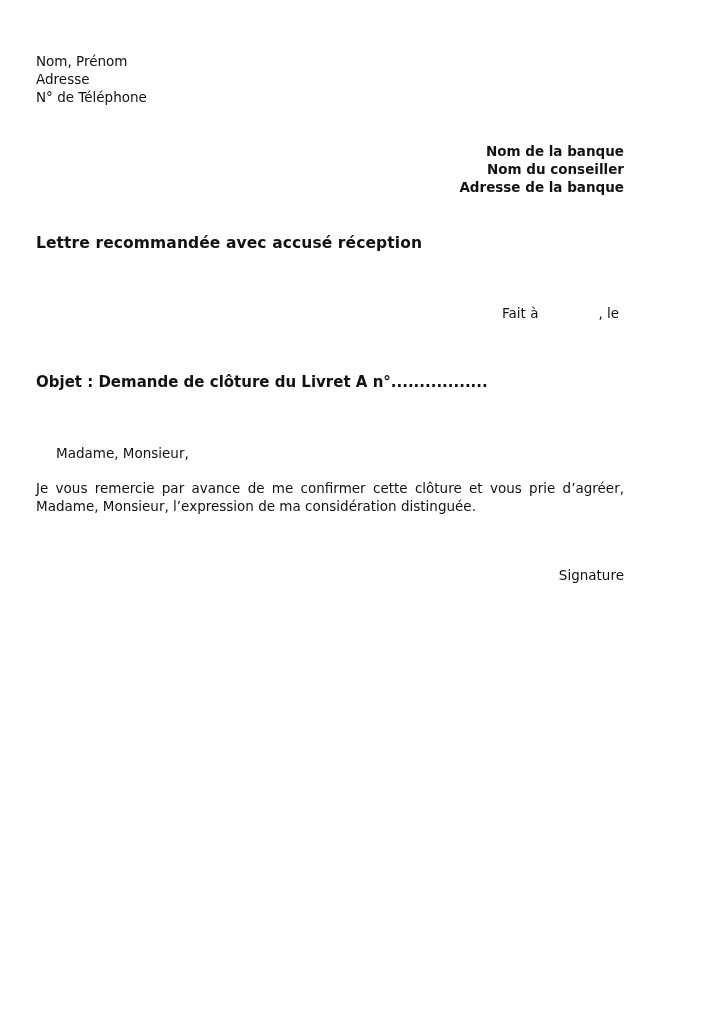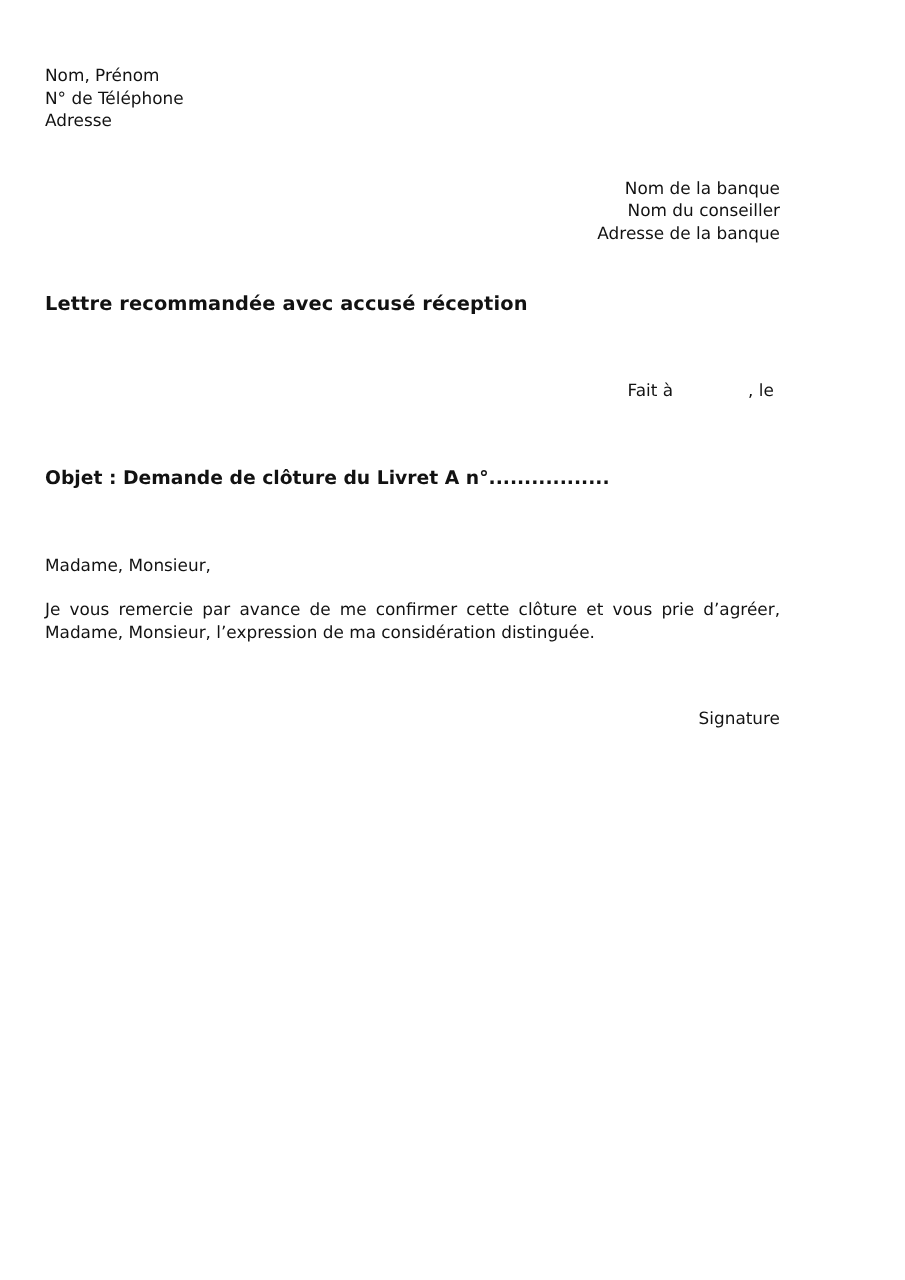--- a/index.html
+++ b/index.html
@@ -25,20 +25,21 @@
     right: 44px;
     top: 0;
   }
   .sender-block {
     margin-top: 52px;
     text-align: left;
   }
   .recipient-block {
     margin-top: 36px;
     text-align: right;
+    font-weight: bold;
   }
   .letter-title {
     margin-top: 37px;
     font-size: 15.5px;
     line-height: 20px;
     font-weight: bold;
     letter-spacing: 0.1px;
   }
   .date-line {
     margin-top: 51px;
@@ -50,20 +51,21 @@
     width: 60px;
   }
   .subject-line {
     margin-top: 50px;
     font-size: 15px;
     line-height: 20px;
     font-weight: bold;
   }
   .salutation {
     margin-top: 52px;
+    margin-left: 20px;
   }
   .para {
     margin: 0;
     text-align: justify;
   }
   .para-1 { margin-top: 15px; }
   .para-2 { margin-top: 17px; }
   .para-3 { margin-top: 17px; }
   .signature-line {
     margin-top: 51px;
@@ -71,22 +73,22 @@
   }
 </style>
 </head>
 <body>
 
 <div class="page">
   <div class="content">
 
     <div class="sender-block">
       <div>Nom, Prénom</div>
+      <div>Adresse</div>
       <div>N° de Téléphone</div>
-      <div>Adresse</div>
     </div>
 
     <div class="recipient-block">
       <div>Nom de la banque</div>
       <div>Nom du conseiller</div>
       <div>Adresse de la banque</div>
     </div>
 
     <div class="letter-title">Lettre recommandée avec accusé réception</div>
 

